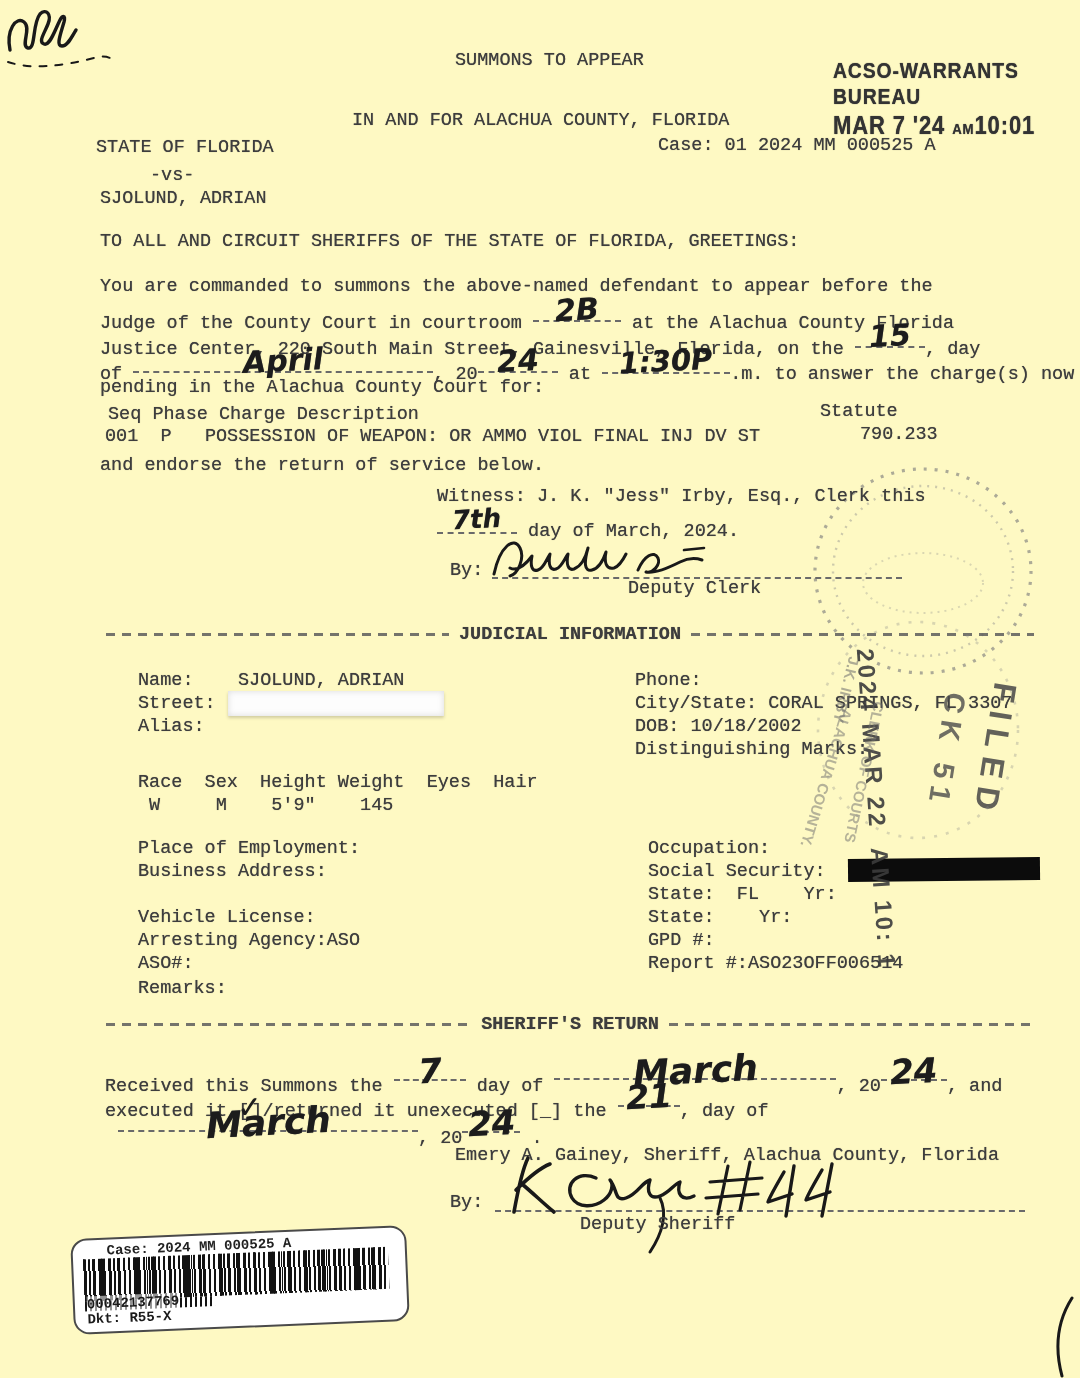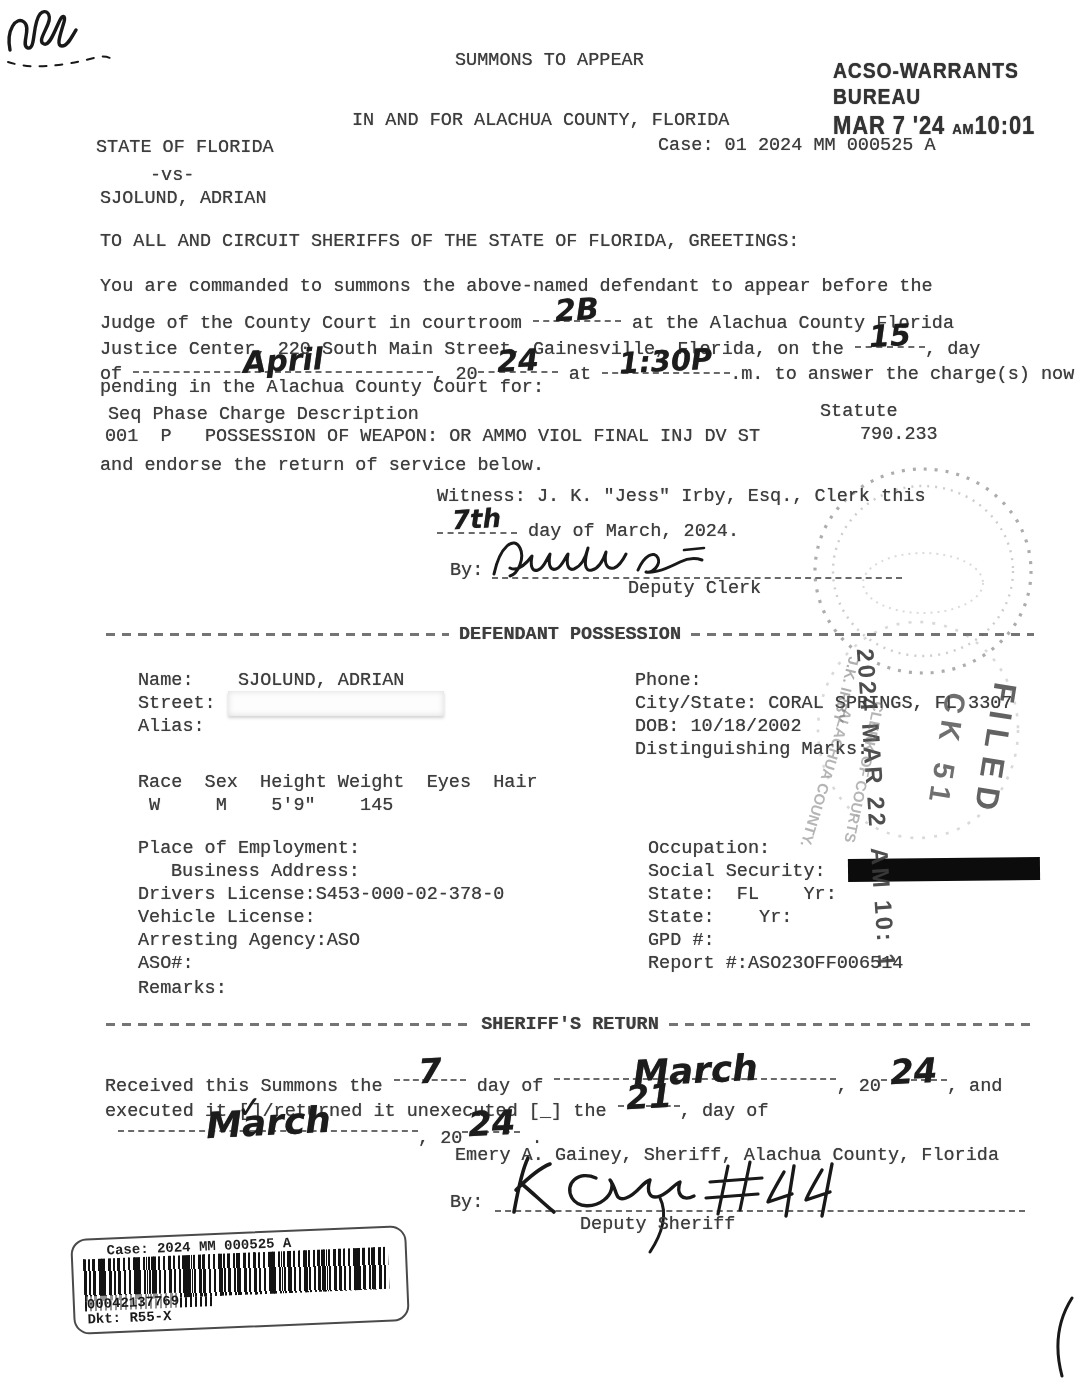--- a/index.html
+++ b/index.html
@@ -1,16 +1,16 @@
 <!DOCTYPE html>
 <html><head>
 <meta charset="utf-8">
 <style>
   html,body{margin:0;padding:0;background:#e8e8e8;}
-  .page{position:relative;width:1080px;height:1378px;background:#ffffff;overflow:hidden;
+  .page{position:relative;width:1080px;height:1378px;background:#fef9c3;overflow:hidden;
         font-family:"Liberation Mono","DejaVu Sans Mono",monospace;}
   .tw{position:absolute;font-family:"Liberation Mono","DejaVu Sans Mono",monospace;
       font-size:18.5px;color:#3d3d3d;white-space:pre;letter-spacing:0;
       text-shadow:0 0 0.7px rgba(70,70,70,.85);}
   .tw-inl{font-family:"Liberation Mono","DejaVu Sans Mono",monospace;font-size:18.5px;color:#3d3d3d;white-space:pre;
       text-shadow:0 0 0.7px rgba(70,70,70,.85);}
   .hw{font-family:"DejaVu Sans",sans-serif;font-style:italic;font-weight:bold;color:#1c1c1c;
       display:inline-block;transform:rotate(-3deg);}
   .blank{display:inline-block;border-bottom:2px dashed #6a6a6a;text-align:center;vertical-align:baseline;height:20px;}
   .blank .hw{position:relative;top:-8px;}
@@ -92,40 +92,39 @@
   <div style="position:absolute;left:492px;top:577px;width:410px;border-bottom:2px dashed #6a6a6a;"></div>
   <svg class="sig" style="position:absolute;left:488px;top:528px;" width="250" height="58" viewBox="0 0 250 58" aria-label="Annalee Li">
     <path d="M6 46 C12 18 26 8 32 20 C37 30 30 46 22 48 M22 40 C30 44 38 36 44 28 C42 38 44 44 50 42 C56 40 58 32 62 26 C60 36 62 43 68 41 C74 39 76 31 80 26 C78 36 80 43 86 41 C94 38 98 28 100 20 C96 34 96 44 104 42 C112 40 116 30 118 24 C116 34 118 42 126 40 C132 38 136 30 138 26" stroke-width="3" stroke="#141414"></path>
     <path d="M150 42 C156 28 166 22 170 30 C173 37 164 46 158 44 C166 46 180 40 192 34 C200 30 208 30 214 32" stroke-width="3" stroke="#141414"></path>
     <path d="M196 22 L216 20" stroke-width="2.6" stroke="#141414"></path>
   </svg>
   <div class="tw" style="left:628px;top:578px;">Deputy Clerk</div>
 
   <div class="divider" style="left:106px;top:624px;width:928px;">
     <span class="dash"></span>
-    <span class="tw-inl" style="font-weight:bold;">DEFENDANT POSSESSION</span>
+    <span class="tw-inl" style="font-weight:bold;">JUDICIAL INFORMATION</span>
     <span class="dash"></span>
   </div>
 
   <div class="tw" style="left:138px;top:670px;"><span>Name:    </span><span>SJOLUND, ADRIAN</span></div>
   <div class="tw" style="left:138px;top:693px;">Street:</div>
   <div class="redact-white" style="left:228px;top:691px;width:216px;height:25px;"></div>
   <div class="tw" style="left:138px;top:716px;">Alias:</div>
 
   <div class="tw" style="left:635px;top:670px;">Phone:</div>
   <div class="tw" style="left:635px;top:693px;"><span>City/State: </span><span>CORAL SPRINGS, FL 3307</span></div>
   <div class="tw" style="left:635px;top:716px;"><span>DOB: </span><span>10/18/2002</span></div>
   <div class="tw" style="left:635px;top:739px;">Distinguishing Marks:</div>
 
   <div class="tw" style="left:138px;top:772px;">Race  Sex  Height Weight  Eyes  Hair</div>
   <div class="tw" style="left:138px;top:795px;"> W     M    5'9"    145</div>
 
   <div class="tw" style="left:138px;top:838px;">Place of Employment:</div>
-  <div class="tw" style="left:138px;top:861px;margin-left:33px;">Business Address:</div>
-  <div class="tw" style="left:138px;top:884px;"><span>Drivers License:</span><span>S453-000-02-378-0</span></div>
+  <div class="tw" style="left:138px;top:861px;">Business Address:</div>
   <div class="tw" style="left:138px;top:907px;">Vehicle License:</div>
   <div class="tw" style="left:138px;top:930px;"><span>Arresting Agency:</span><span>ASO</span></div>
   <div class="tw" style="left:138px;top:953px;">ASO#:</div>
   <div class="tw" style="left:138px;top:978px;">Remarks:</div>
 
   <div class="tw" style="left:648px;top:838px;">Occupation:</div>
   <div class="tw" style="left:648px;top:861px;">Social Security:</div>
   <div class="redact-black" style="left:848px;top:858px;width:192px;height:23px;"></div>
   <div class="tw" style="left:648px;top:884px;"><span>State:  </span><span>FL</span><span>    Yr:</span></div>
   <div class="tw" style="left:648px;top:907px;"><span>State:    </span><span>Yr:</span></div>

